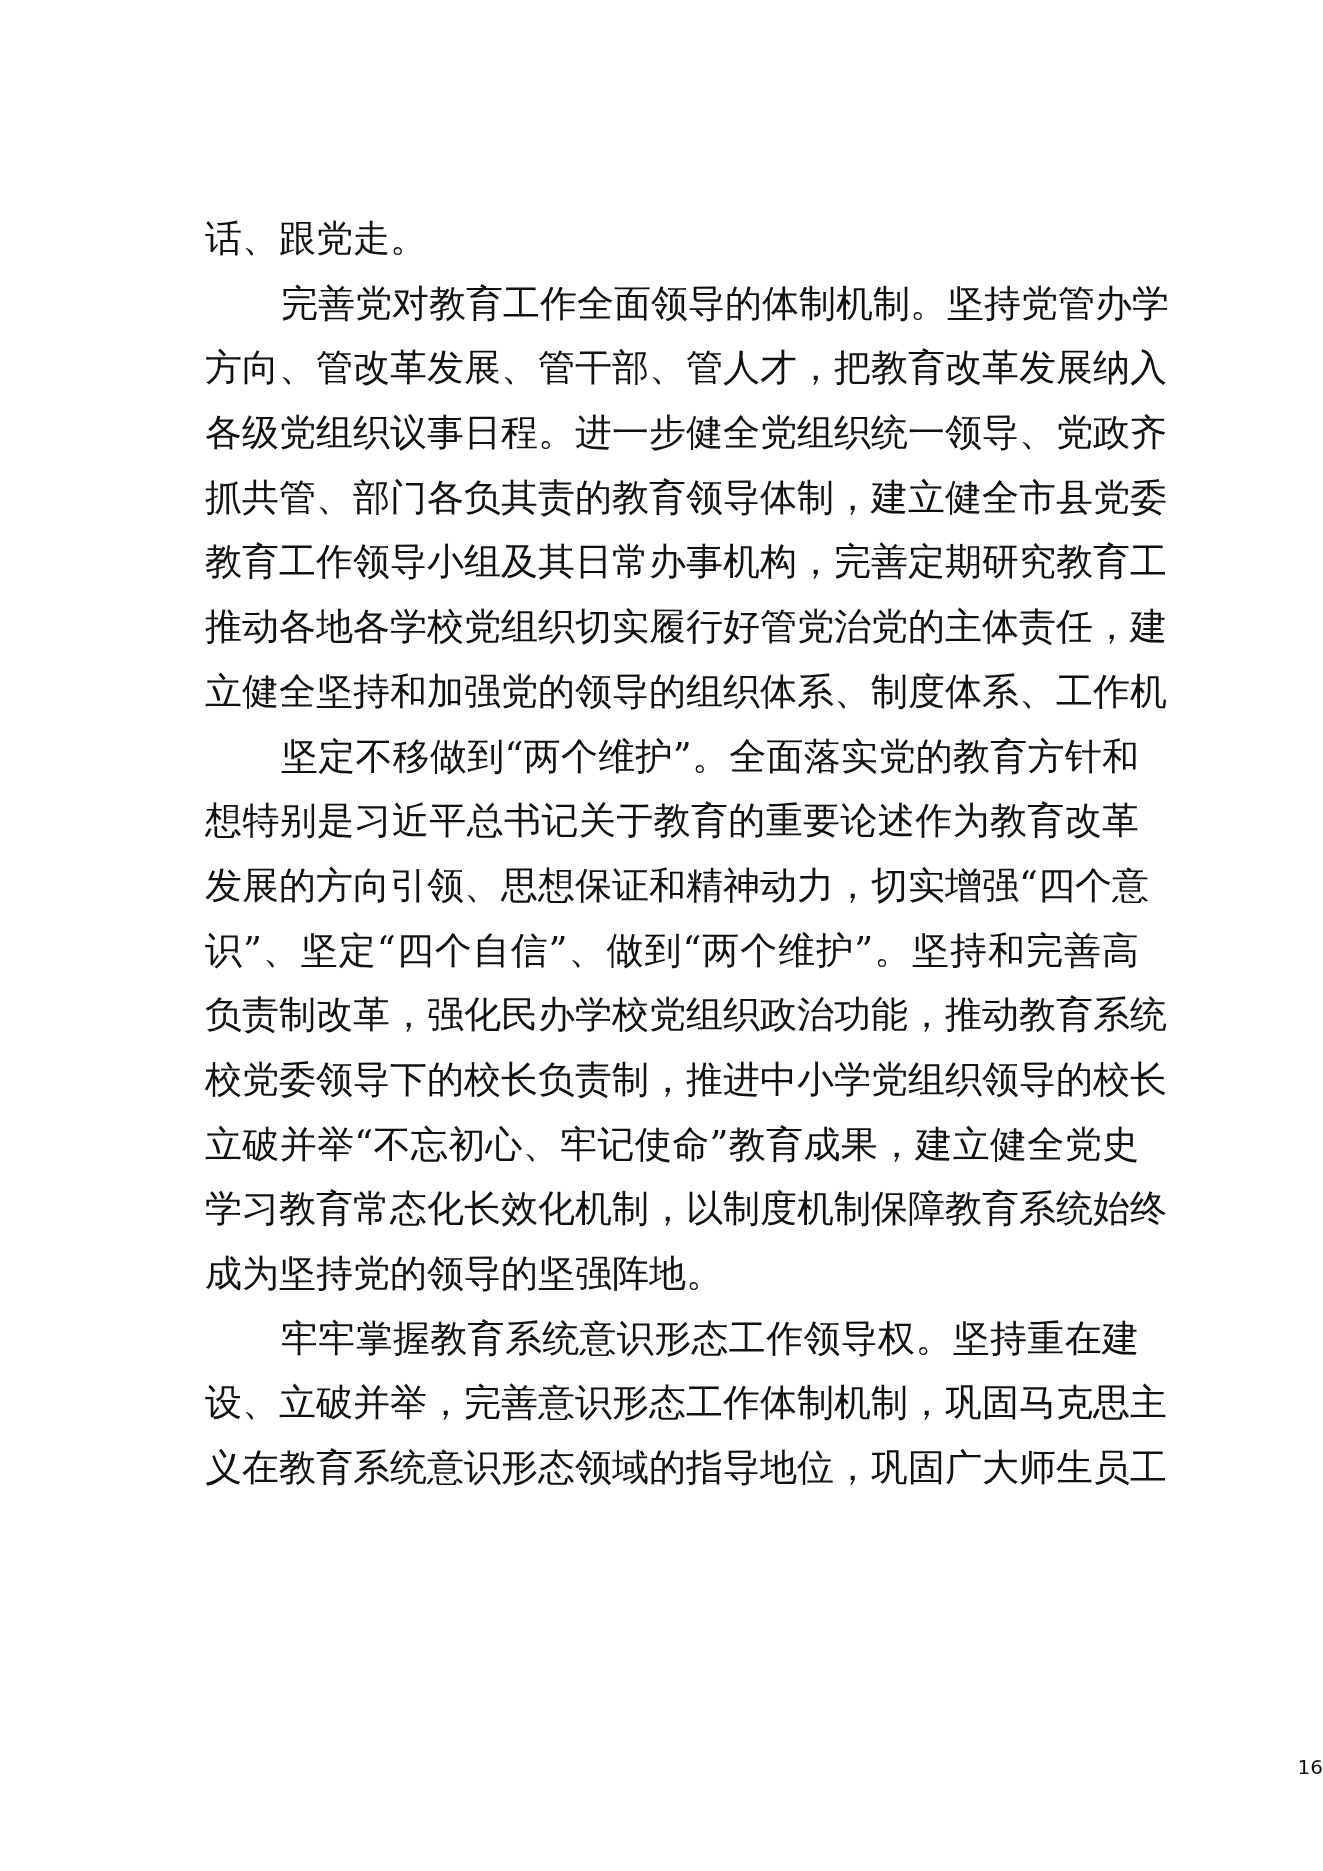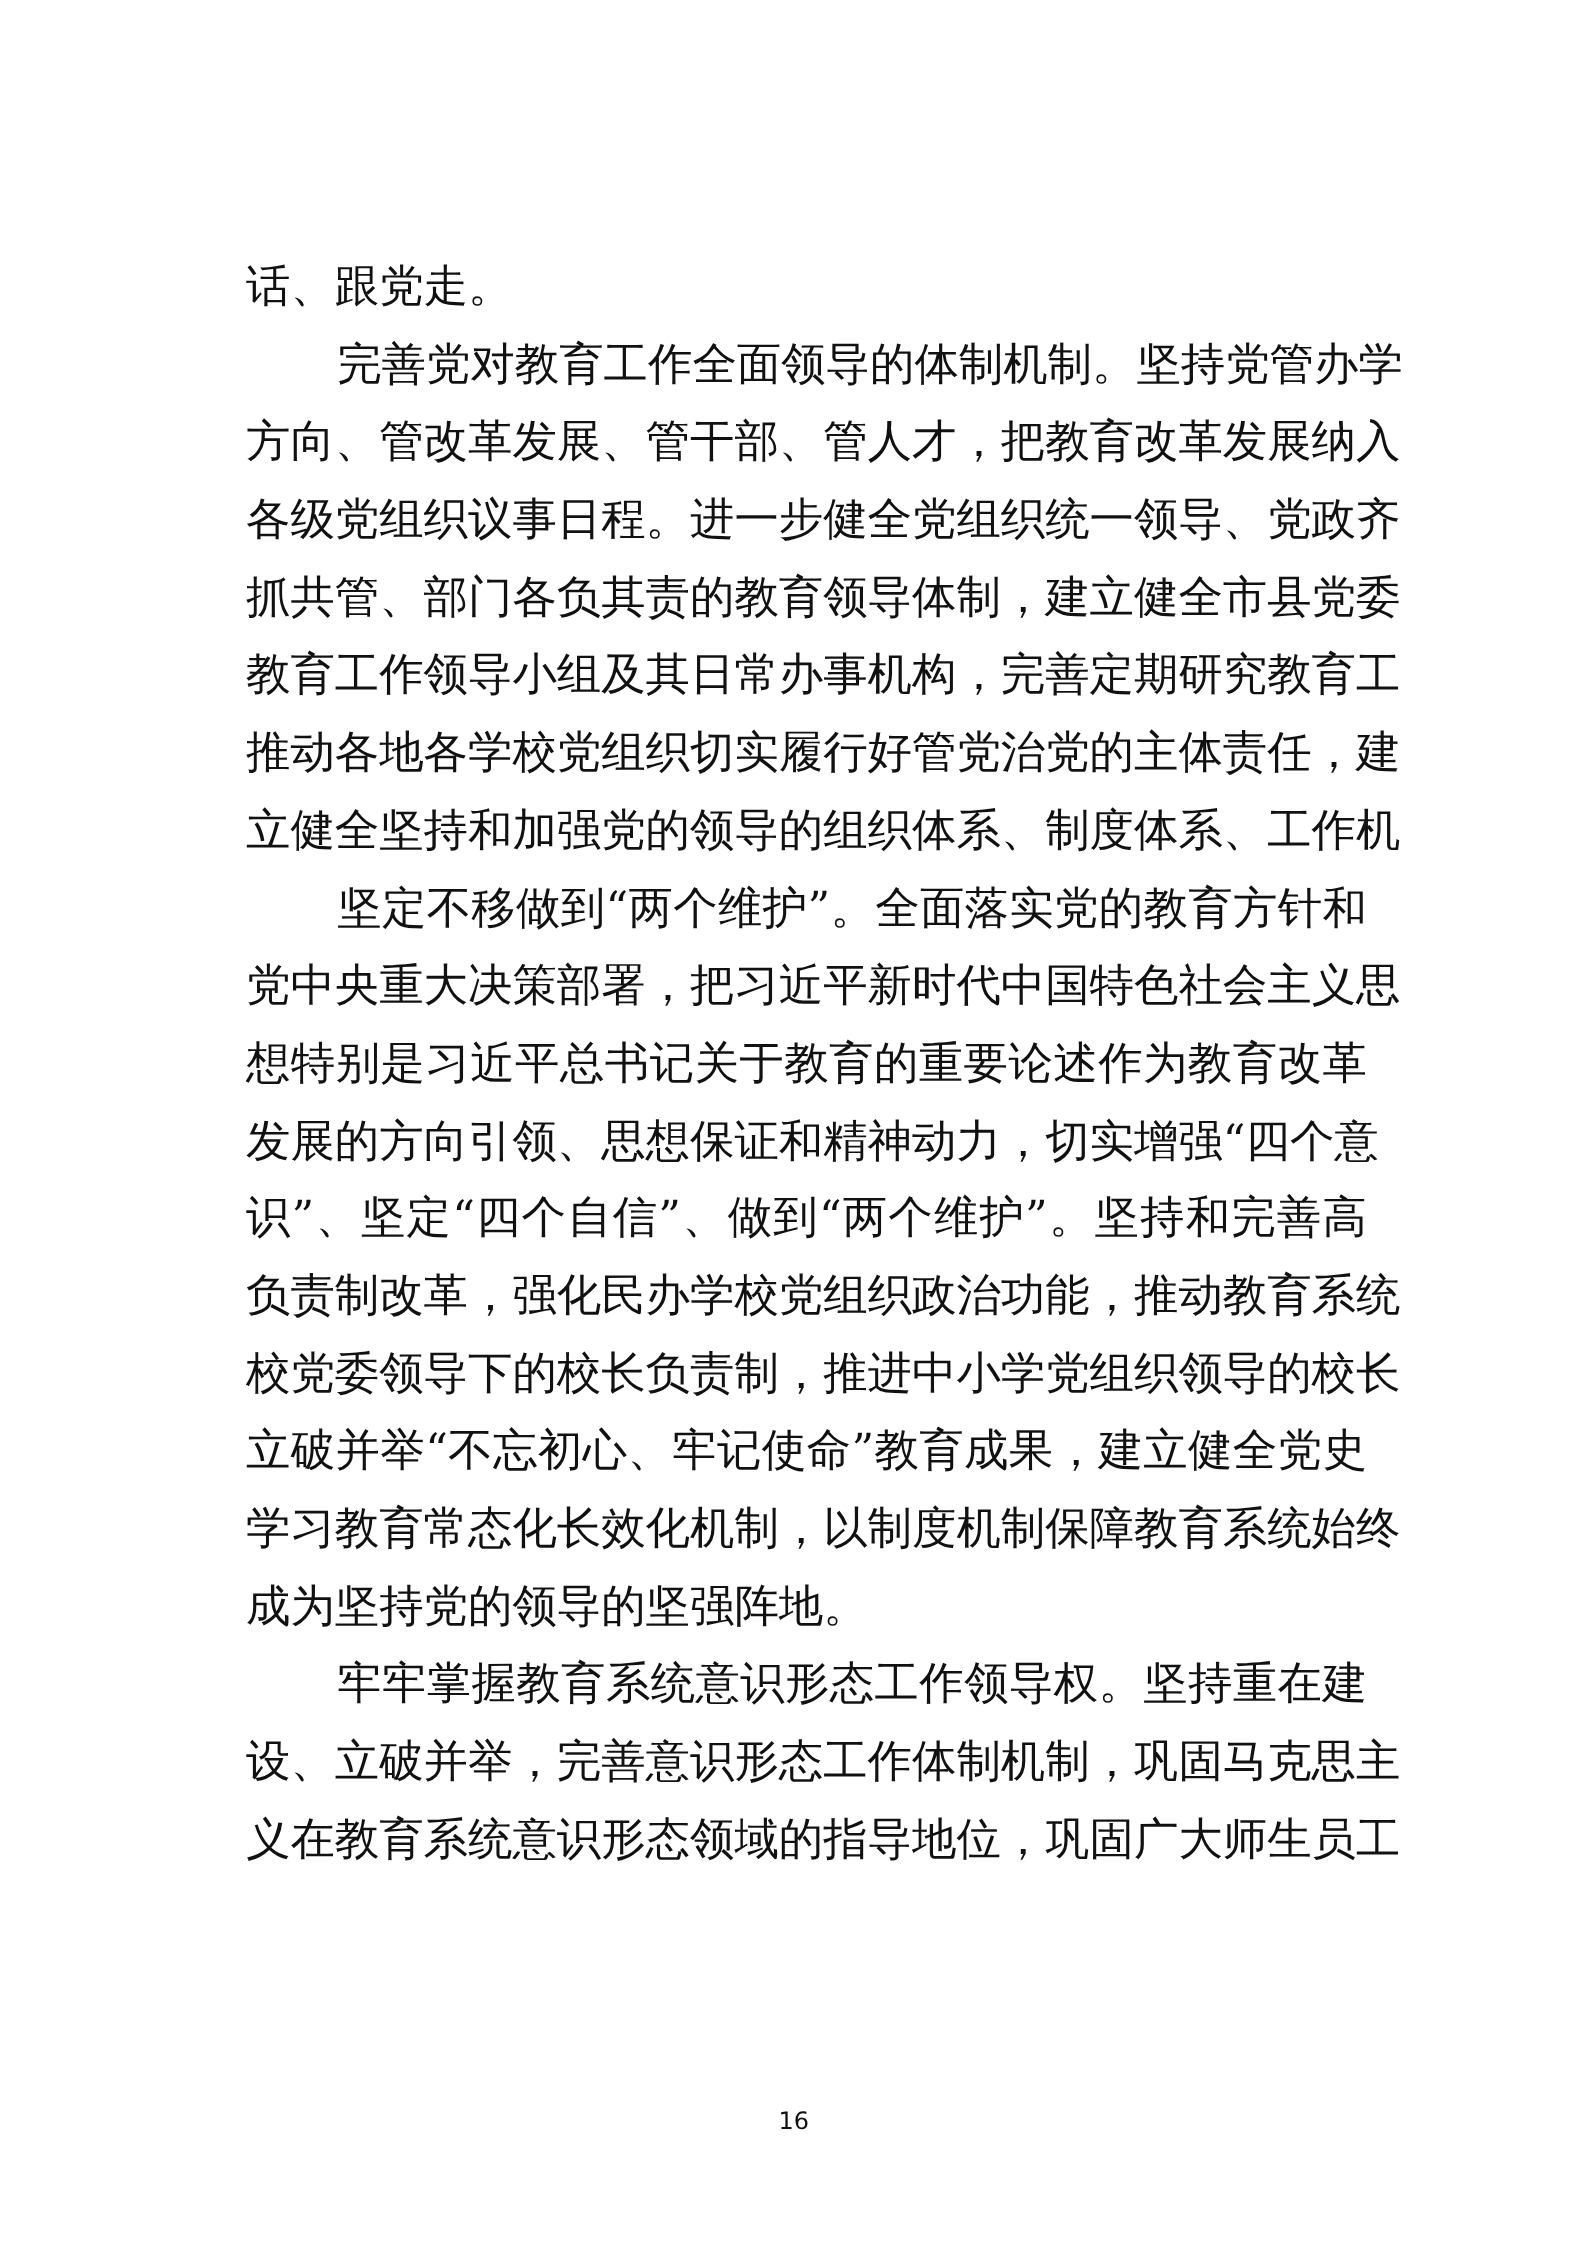--- a/index.html
+++ b/index.html
@@ -42,21 +42,21 @@
     text-align-last: left;
   }
   .line.indent {
     padding-left: 76px;
   }
   .page-number {
     position: absolute;
     left: 0;
     width: 1323px;
     top: 1718px;
-    text-align: center;
+    text-align: right;
     font-family: "DejaVu Sans", "Liberation Sans", sans-serif;
     font-size: 20px;
     color: #111111;
   }
 </style>
 </head>
 <body>
 
 <div class="page">
   <div class="body-text">
@@ -65,21 +65,20 @@
 
     <div class="line indent">完善党对教育工作全面领导的体制机制。坚持党管办学</div>
     <div class="line">方向、管改革发展、管干部、管人才，把教育改革发展纳入</div>
     <div class="line">各级党组织议事日程。进一步健全党组织统一领导、党政齐</div>
     <div class="line">抓共管、部门各负其责的教育领导体制，建立健全市县党委</div>
     <div class="line">教育工作领导小组及其日常办事机构，完善定期研究教育工</div>
     <div class="line">推动各地各学校党组织切实履行好管党治党的主体责任，建</div>
     <div class="line">立健全坚持和加强党的领导的组织体系、制度体系、工作机</div>
 
     <div class="line indent">坚定不移做到“两个维护”。全面落实党的教育方针和</div>
-    <div class="line">党中央重大决策部署，把习近平新时代中国特色社会主义思</div>
     <div class="line">想特别是习近平总书记关于教育的重要论述作为教育改革</div>
     <div class="line">发展的方向引领、思想保证和精神动力，切实增强“四个意</div>
     <div class="line">识”、坚定“四个自信”、做到“两个维护”。坚持和完善高</div>
     <div class="line">负责制改革，强化民办学校党组织政治功能，推动教育系统</div>
     <div class="line">校党委领导下的校长负责制，推进中小学党组织领导的校长</div>
     <div class="line">立破并举“不忘初心、牢记使命”教育成果，建立健全党史</div>
     <div class="line">学习教育常态化长效化机制，以制度机制保障教育系统始终</div>
     <div class="line last">成为坚持党的领导的坚强阵地。</div>
 
     <div class="line indent">牢牢掌握教育系统意识形态工作领导权。坚持重在建</div>

